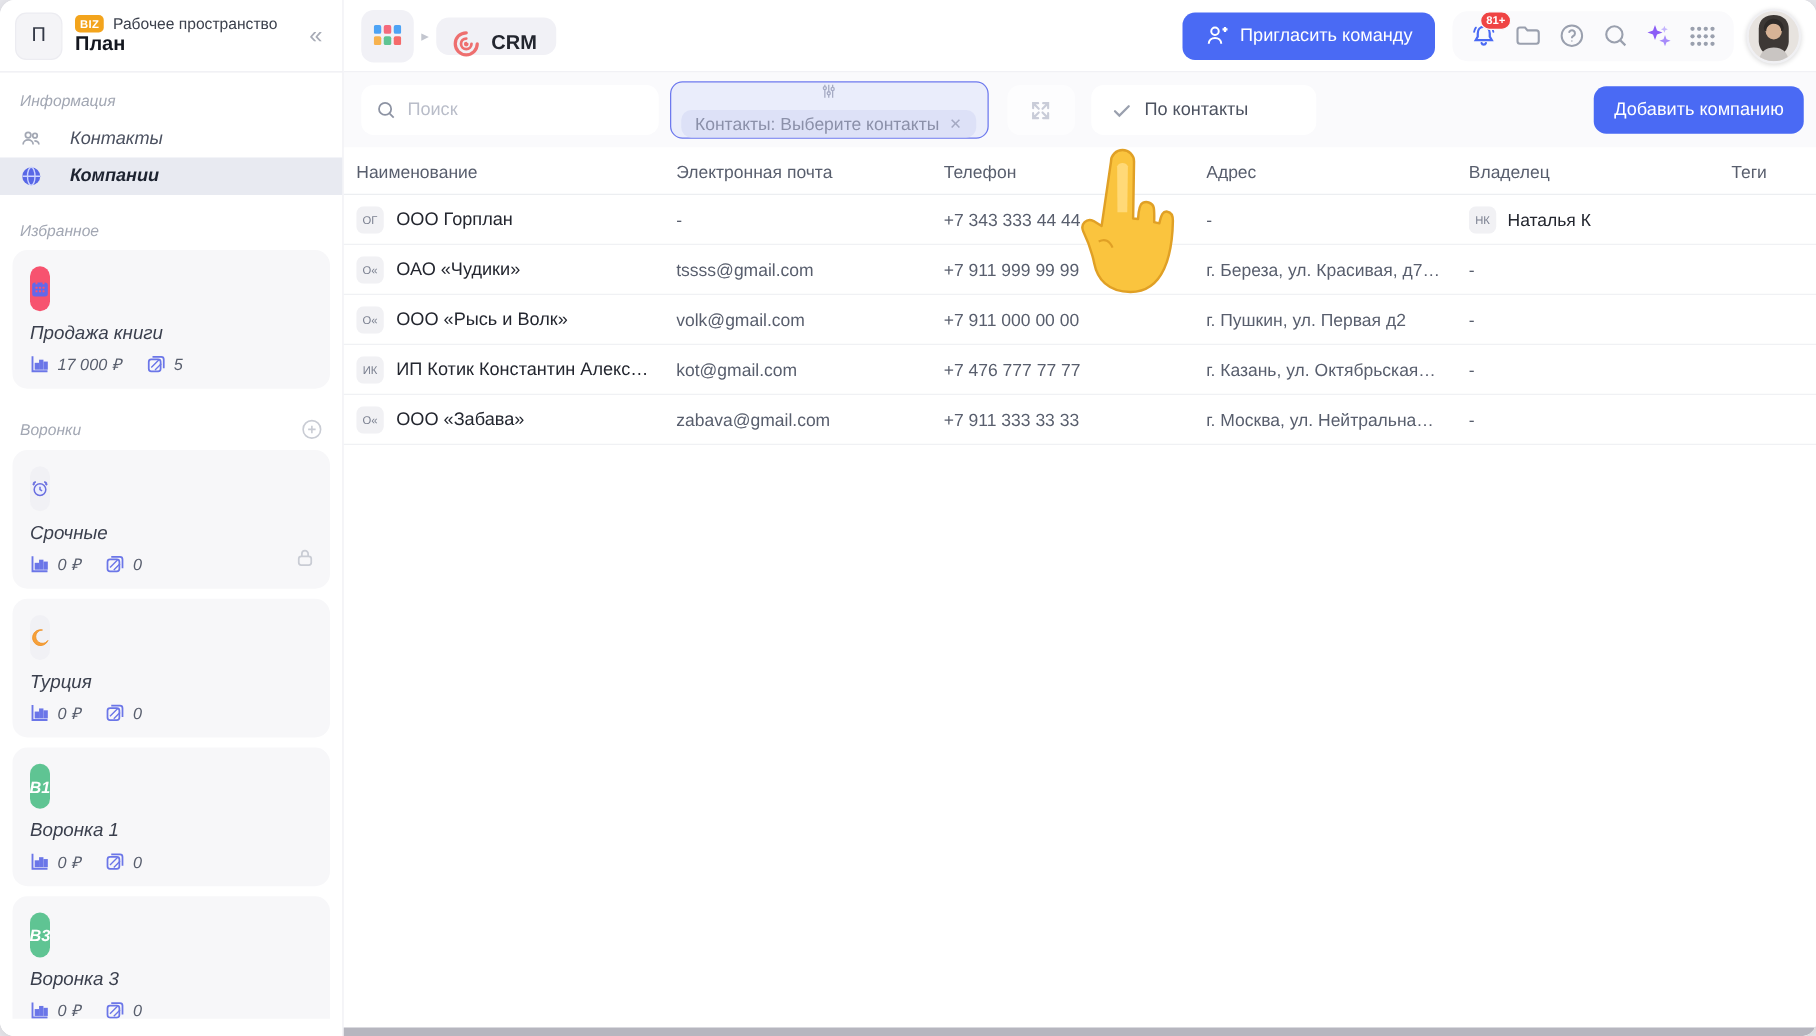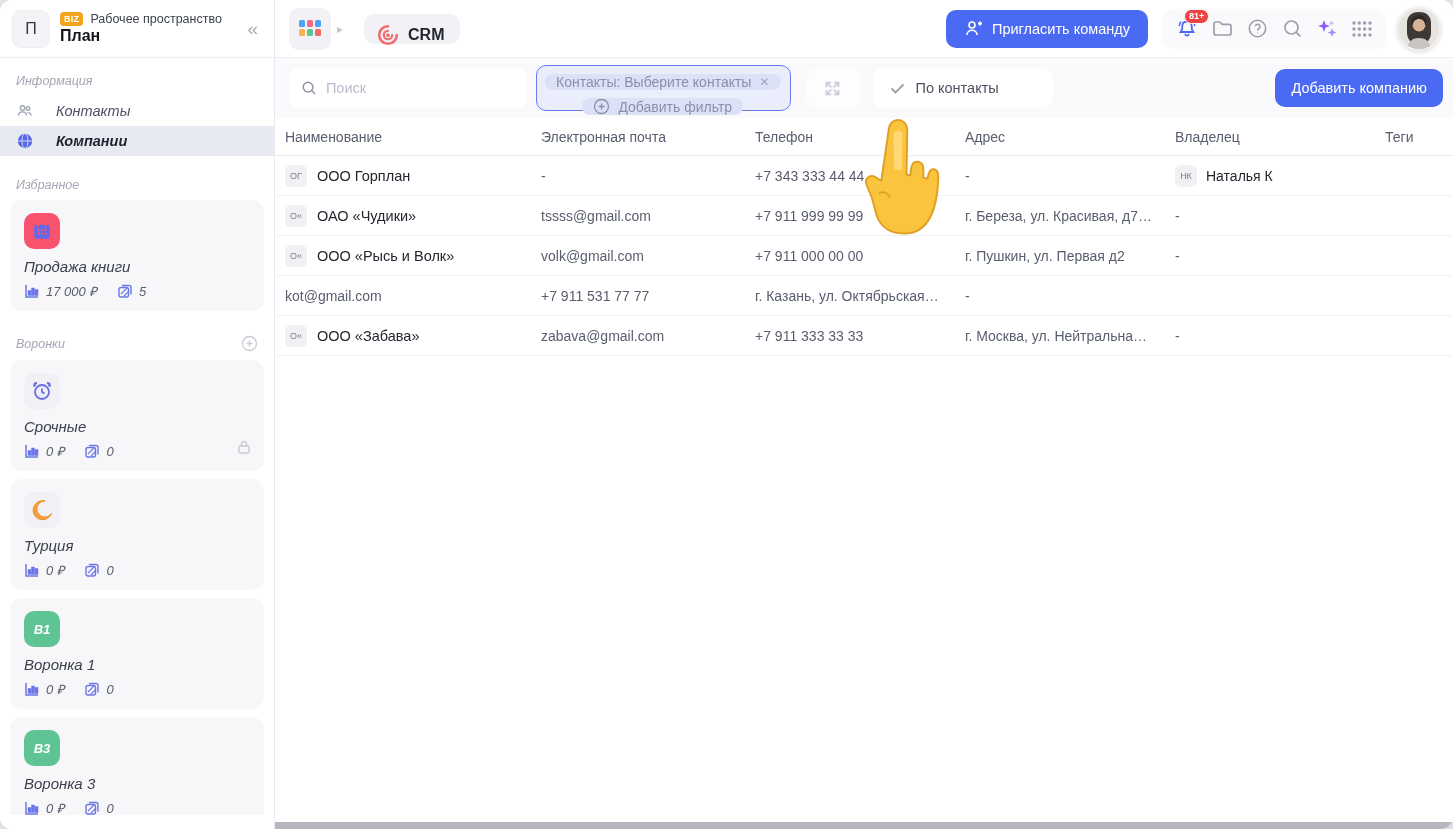--- a/index.html
+++ b/index.html
@@ -21,36 +21,36 @@
   .collapse { color:#a7abb6; font-size:19px; cursor:pointer; padding:0 4px; }
 
   .side-scroll { flex:1; overflow:hidden; padding-bottom:12px;font-style:italic; }
   .section-title { display:flex; align-items:center; justify-content:space-between;
                    font-size:12.5px; color:#a2a7b3; padding:16px 16px 8px 16px; }
   .nav-item { display:flex; align-items:center; gap:22px; height:30px; padding:0 16px; font-size:14.5px; color:#4b5160; cursor:pointer; }
   .nav-item.selected { background:#e8eaf1; color:#1d2330; font-weight:bold; }
   .nav-icon { width:18px; height:18px; display:flex; align-items:center; justify-content:center; }
 
   .card { background:#f7f7f9; border-radius:12px; margin:0 10px 8px 10px; padding:13px 14px 11px 14px; position:relative; }
-  .card-icon { width:36px; height:36px; border-radius:10px; display:flex; align-items:center; justify-content:center; }
+  .card-icon { width:16px; height:36px; border-radius:10px; display:flex; align-items:center; justify-content:center; }
   .card-icon.red { background:#f7536f; }
   .card-icon.green { background:#5fc493; color:#fff; font-size:13px; font-weight:bold; }
   .card-icon.plain { background:#f1f1f5; }
   .card-title { font-size:15px; color:#3a3f4d; margin-top:9px; }
   .card-stats { display:flex; align-items:center; gap:6px; margin-top:7px; font-size:13px; color:#585e6d; }
   .card-stats .gap { width:8px; }
   .lock-wrap { position:absolute; right:12px; bottom:12px; }
   .side-footer { position:absolute; left:0; right:1px; bottom:0; height:14px; background:#fff; border-bottom-left-radius:12px; }
 
   
   .main { flex:1; display:flex; flex-direction:column; position:relative; background:#fff; }
   .topbar { height:58px; display:flex; align-items:center; padding:0 12px 0 14px; border-bottom:1px solid #ededf2; background:#fff; }
   .grid-btn { width:42px; height:42px; background:#f1f1f6; border-radius:10px; display:flex; align-items:center; justify-content:center; cursor:pointer; }
   .crumb-arrow { color:#c3c6cf; font-size:12px; margin:0 6px; }
-  .app-tab { height:30px; background:#f1f1f6; border-radius:10px; display:flex; align-items:center; gap:8px; padding:12px 16px 0 12px; cursor:pointer;margin-left:15px; }
+  .app-tab { height:30px; background:#f1f1f6; border-radius:10px; display:flex; align-items:center; gap:8px; padding:12px 16px 0 12px; cursor:pointer; }
   .app-tab-label { font-size:16px; font-weight:bold; color:#23262f; }
   .topbar-right { margin-left:auto; display:flex; align-items:center; }
   .invite-btn { height:38px; background:#4a6af4; border:none; border-radius:10px; color:#fff; font-size:14.5px;
                 display:flex; align-items:center; gap:9px; padding:0 18px; cursor:pointer; font-family:inherit; }
   .icon-tray { display:flex; align-items:center; gap:9px; background:#fafafc; border-radius:12px; padding:7px 12px; margin:0 10px 0 14px; }
   .tray-icon { width:26px; height:26px; display:flex; align-items:center; justify-content:center; cursor:pointer; position:relative; }
   .notif-badge { position:absolute; top:-7px; left:10px; background:#ef4444; color:#fff; font-size:9px; font-weight:bold;
                  padding:1.5px 4px; border-radius:8px; border:1.5px solid #fafafc; }
   .avatar { width:44px; height:44px; border-radius:50%; border:2px solid #f0f0f3; overflow:hidden; cursor:pointer;
             box-shadow:0 1px 4px rgba(0,0,0,.15); background:#e8e4e0; }
@@ -397,27 +397,20 @@
         <svg width="20" height="20" viewBox="0 0 20 20" fill="none" stroke="#a6abc4" stroke-width="1.5">
           <path d="M5.5 2.5v15M10 2.5v15M14.5 2.5v15"></path>
           <circle cx="5.5" cy="6.5" r="1.8" fill="#eaedfb"></circle>
             <circle cx="10" cy="12.5" r="1.8" fill="#eaedfb"></circle>
             <circle cx="14.5" cy="7.5" r="1.8" fill="#eaedfb"></circle>
         </svg>
         <div class="chip">
           <span>Контакты: Выберите контакты</span>
           <span class="x">✕</span>
         </div>
-        <div class="chip">
-          <svg width="17" height="17" viewBox="0 0 17 17" fill="none" stroke="#8b90a9" stroke-width="1.3">
-            <circle cx="8.5" cy="8.5" r="7"></circle>
-              <path d="M8.5 5.5v6M5.5 8.5h6"></path>
-          </svg>
-          <span>Добавить фильтр</span>
-        </div>
       </div>
 
       <div class="expand-btn">
         <svg width="19" height="19" viewBox="0 0 19 19" fill="none" stroke="#c9ccd8" stroke-width="1.7" stroke-linecap="round">
           <path d="M11.5 3.5h4v4M7.5 15.5h-4v-4M15.5 3.5l-4.5 4.5M3.5 15.5L8 11"></path>
           <path d="M7.5 3.5h-4v4M11.5 15.5h4v-4M3.5 3.5L8 8M15.5 15.5L11 11"></path>
         </svg>
       </div>
 
       <div class="sort-btn">
@@ -475,22 +468,26 @@
             <span>ООО «Рысь и Волк»</span>
           </div>
         <div class="cell">volk@gmail.com</div>
         <div class="cell">+7 911 000 00 00</div>
         <div class="cell">г. Пушкин, ул. Первая д2</div>
         <div class="cell">-</div>
         <div class="cell"></div>
       </div>
 
       <div class="trow">
+        <div class="cell name">
+            <span class="mini-badge">ИК</span>
+            <span>ИП Котик Константин Алекс…</span>
+          </div>
         <div class="cell">kot@gmail.com</div>
-        <div class="cell">+7 911 531 77 77</div>
+        <div class="cell">+7 476 777 77 77</div>
         <div class="cell">г. Казань, ул. Октябрьская…</div>
         <div class="cell">-</div>
         <div class="cell"></div>
       </div>
 
       <div class="trow">
         <div class="cell name">
             <span class="mini-badge">О«</span>
             <span>ООО «Забава»</span>
           </div>

